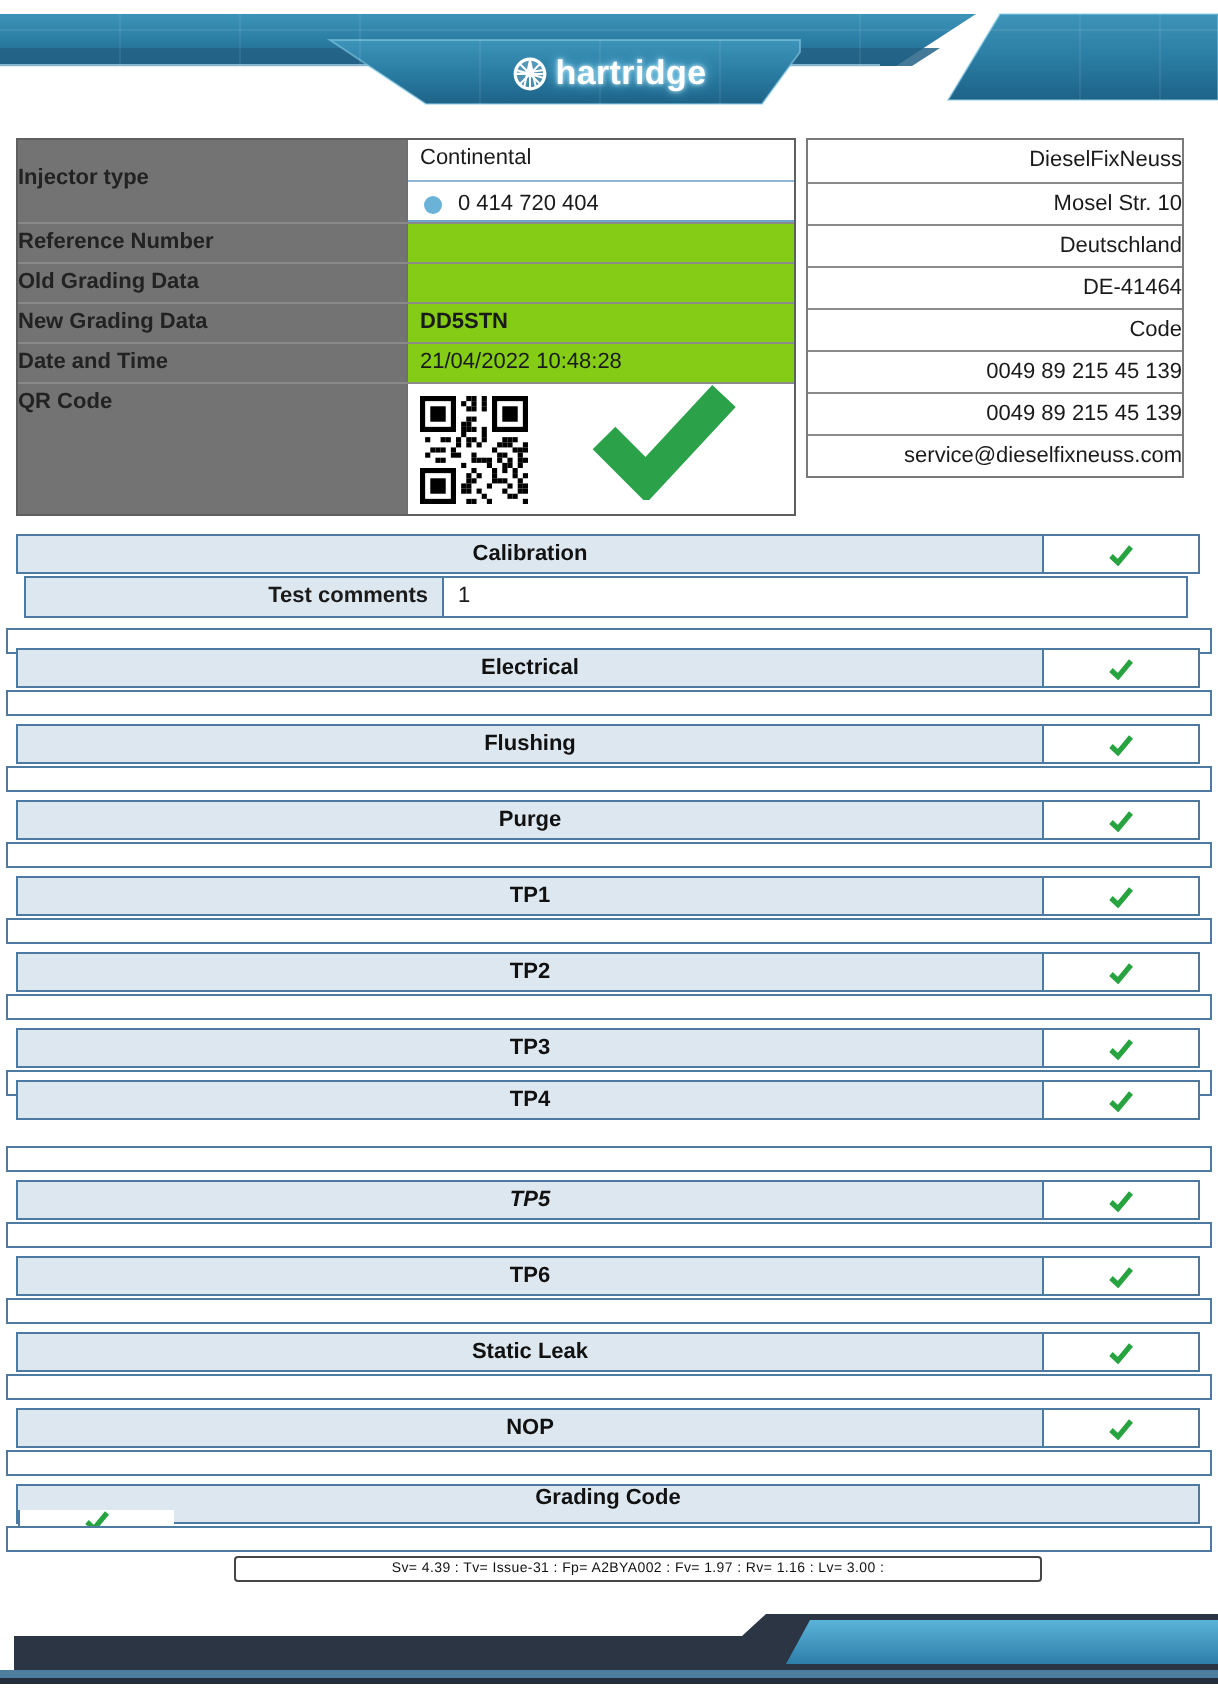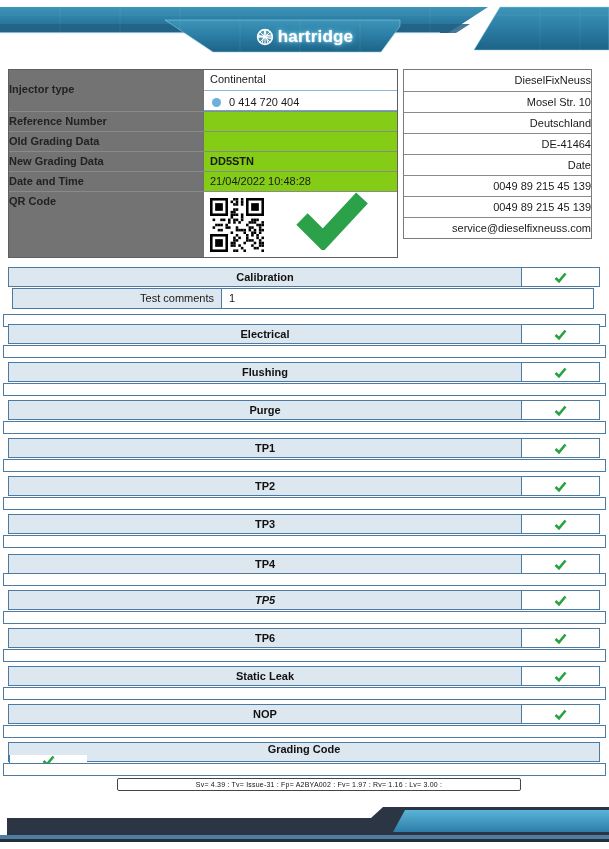--- a/index.html
+++ b/index.html
@@ -45,21 +45,21 @@
               border:1px solid #4d7aa0;background:#dde7ef;display:flex;}
   .sec-title{flex:1;display:flex;align-items:center;justify-content:center;
              font-weight:bold;font-size:11px;color:#111;}
   .check-cell{width:78px;box-sizing:border-box;border-left:1px solid #4d7aa0;background:#fff;
               display:flex;align-items:center;justify-content:center;}
   .empty-row{position:absolute;left:3px;width:603px;height:13px;box-sizing:border-box;
              border:1px solid #4d7aa0;background:#fff;}
   .tc-row{position:absolute;left:12px;top:288px;width:582px;height:21px;box-sizing:border-box;
           border:1px solid #4d7aa0;display:flex;font-size:11px;}
   .tc-label{width:209px;box-sizing:border-box;background:#dde7ef;border-right:1px solid #4d7aa0;
-            font-weight:normal;text-align:right;padding:3px 7px 0 0;}
+            font-weight:bold;text-align:right;padding:3px 7px 0 0;}
   .tc-value{flex:1;background:#fff;padding:3px 0 0 7px;}
 
   
   .version-box{position:absolute;left:117px;top:778px;width:404px;height:13px;box-sizing:border-box;
                border:1px solid #454545;border-radius:2px;display:flex;align-items:center;
                justify-content:center;font-size:7px;letter-spacing:.2px;color:#111;background:#fff;}
   #bottom-banner{position:absolute;left:0;top:802px;}
 </style>
 </head>
 <body>
@@ -264,21 +264,21 @@
       </svg>
     </div>
   </div>
 </div>
 
 <div class="ct">
   <div class="ct-row">DieselFixNeuss</div>
   <div class="ct-row">Mosel Str. 10</div>
   <div class="ct-row">Deutschland</div>
   <div class="ct-row">DE-41464</div>
-  <div class="ct-row">Date</div>
+  <div class="ct-row">Code</div>
   <div class="ct-row">0049 89 215 45 139</div>
   <div class="ct-row">0049 89 215 45 139</div>
   <div class="ct-row">service@dieselfixneuss.com</div>
 </div>
 
 <div class="sec-header" style="top:267px">
   <div class="sec-title">Calibration</div>
   <div class="check-cell">
     <svg width="13" height="11" viewBox="0 0 13 11">
       <polyline points="1.5,6 5,9.3 11.5,1.5" fill="none" stroke="#27a33f" stroke-width="2.6"></polyline>
@@ -339,21 +339,21 @@
     <div class="empty-row" style="top: 497px;"></div>
     <div class="sec-header" style="top: 514px;">
       <div class="sec-title">TP3</div>
       <div class="check-cell">
         <svg width="13" height="11" viewBox="0 0 13 11">
           <polyline points="1.5,6 5,9.3 11.5,1.5" fill="none" stroke="#27a33f" stroke-width="2.6"></polyline>
         </svg>
       </div>
     </div>
     <div class="empty-row" style="top: 535px;"></div>
-    <div class="sec-header" style="top: 554px; justify-content: space-between;">
+    <div class="sec-header" style="top: 540px; justify-content: space-between;">
       <div class="sec-title">TP4</div>
       <div class="check-cell">
         <svg width="13" height="11" viewBox="0 0 13 11">
           <polyline points="1.5,6 5,9.3 11.5,1.5" fill="none" stroke="#27a33f" stroke-width="2.6"></polyline>
         </svg>
       </div>
     </div>
     <div class="empty-row" style="top: 573px;"></div>
     <div class="sec-header" style="top: 590px; font-style: italic;">
       <div class="sec-title">TP5</div>

